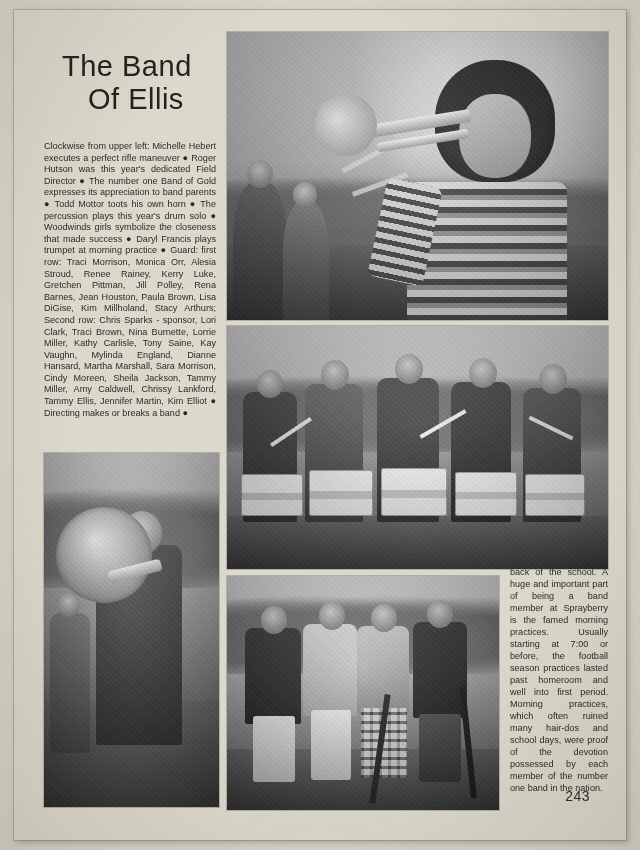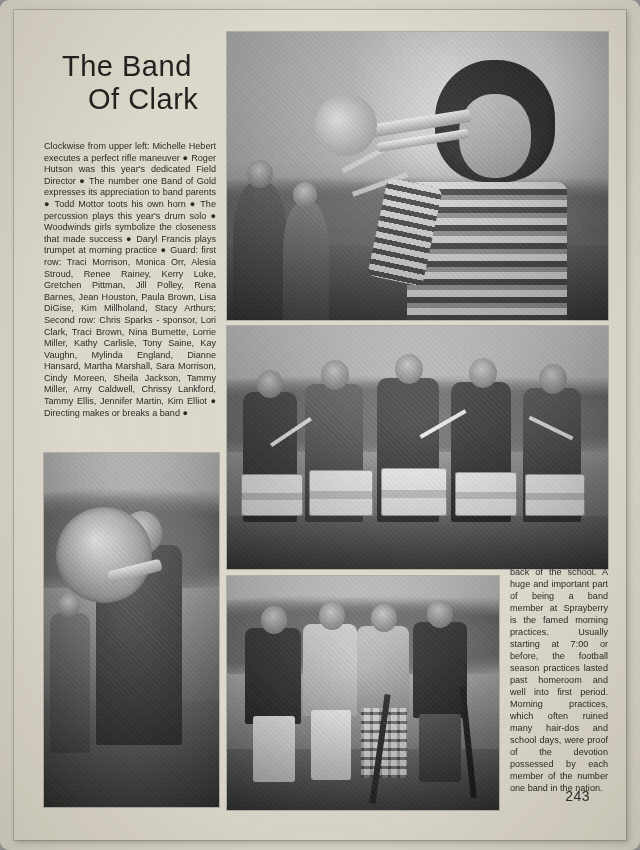--- a/index.html
+++ b/index.html
@@ -9,21 +9,20 @@
   }
   body {
     font-family: "Liberation Sans", sans-serif;
   }
   .page {
     position: relative;
     width: 640px;
     height: 850px;
     background: #d9d5c9;
     overflow: hidden;
-    border-radius: 9px;
   }
   
   .page::after {
     content: "";
     position: absolute;
     inset: 0;
     pointer-events: none;
     background:
       radial-gradient(ellipse at 50% 45%, rgba(255,255,255,0.22) 0%, rgba(255,255,255,0.0) 55%, rgba(90,85,70,0.18) 100%);
     mix-blend-mode: multiply;
@@ -237,21 +236,21 @@
   }
 </style>
 </head>
 <body>
 
 <div class="page">
   <div class="paper">
 
     <div class="headline">
       <span>The Band</span>
-      <span class="l2">Of Clark</span>
+      <span class="l2">Of Ellis</span>
     </div>
 
     <div class="caption">Clockwise from upper left: Michelle Hebert executes a perfect rifle maneuver ● Roger Hutson was this year's dedicated Field Director ● The number one Band of Gold expresses its appreciation to band parents ● Todd Mottor toots his own horn ● The percussion plays this year's drum solo ● Woodwinds girls symbolize the closeness that made success ● Daryl Francis plays trumpet at morning practice ● Guard: first row: Traci Morrison, Monica Orr, Alesia Stroud, Renee Rainey, Kerry Luke, Gretchen Pittman, Jill Polley, Rena Barnes, Jean Houston, Paula Brown, Lisa DiGise, Kim Millholand, Stacy Arthurs; Second row: Chris Sparks - sponsor, Lori Clark, Traci Brown, Nina Burnette, Lorrie Miller, Kathy Carlisle, Tony Saine, Kay Vaughn, Mylinda England, Dianne Hansard, Martha Marshall, Sara Morrison, Cindy Moreen, Sheila Jackson, Tammy Miller, Amy Caldwell, Chrissy Lankford, Tammy Ellis, Jennifer Martin, Kim Elliot ● Directing makes or breaks a band ●</div>
 
     <div class="bodycol">Before the rooster crowed and before anyone's grandmother was getting up to scramble eggs, Sprayberry's sleepy but dedicated Band of Gold was marching and practicing on the field in back of the school. A huge and important part of being a band member at Sprayberry is the famed morning practices. Usually starting at 7:00 or before, the football season practices lasted past homeroom and well into first period. Morning practices, which often ruined many hair-dos and school days, were proof of the devotion possessed by each member of the number one band in the nation.</div>
 
     <div class="photo" id="photo-trumpet">
       <div class="sky"></div>
       <div class="trees"></div>
       <div class="grass"></div>

